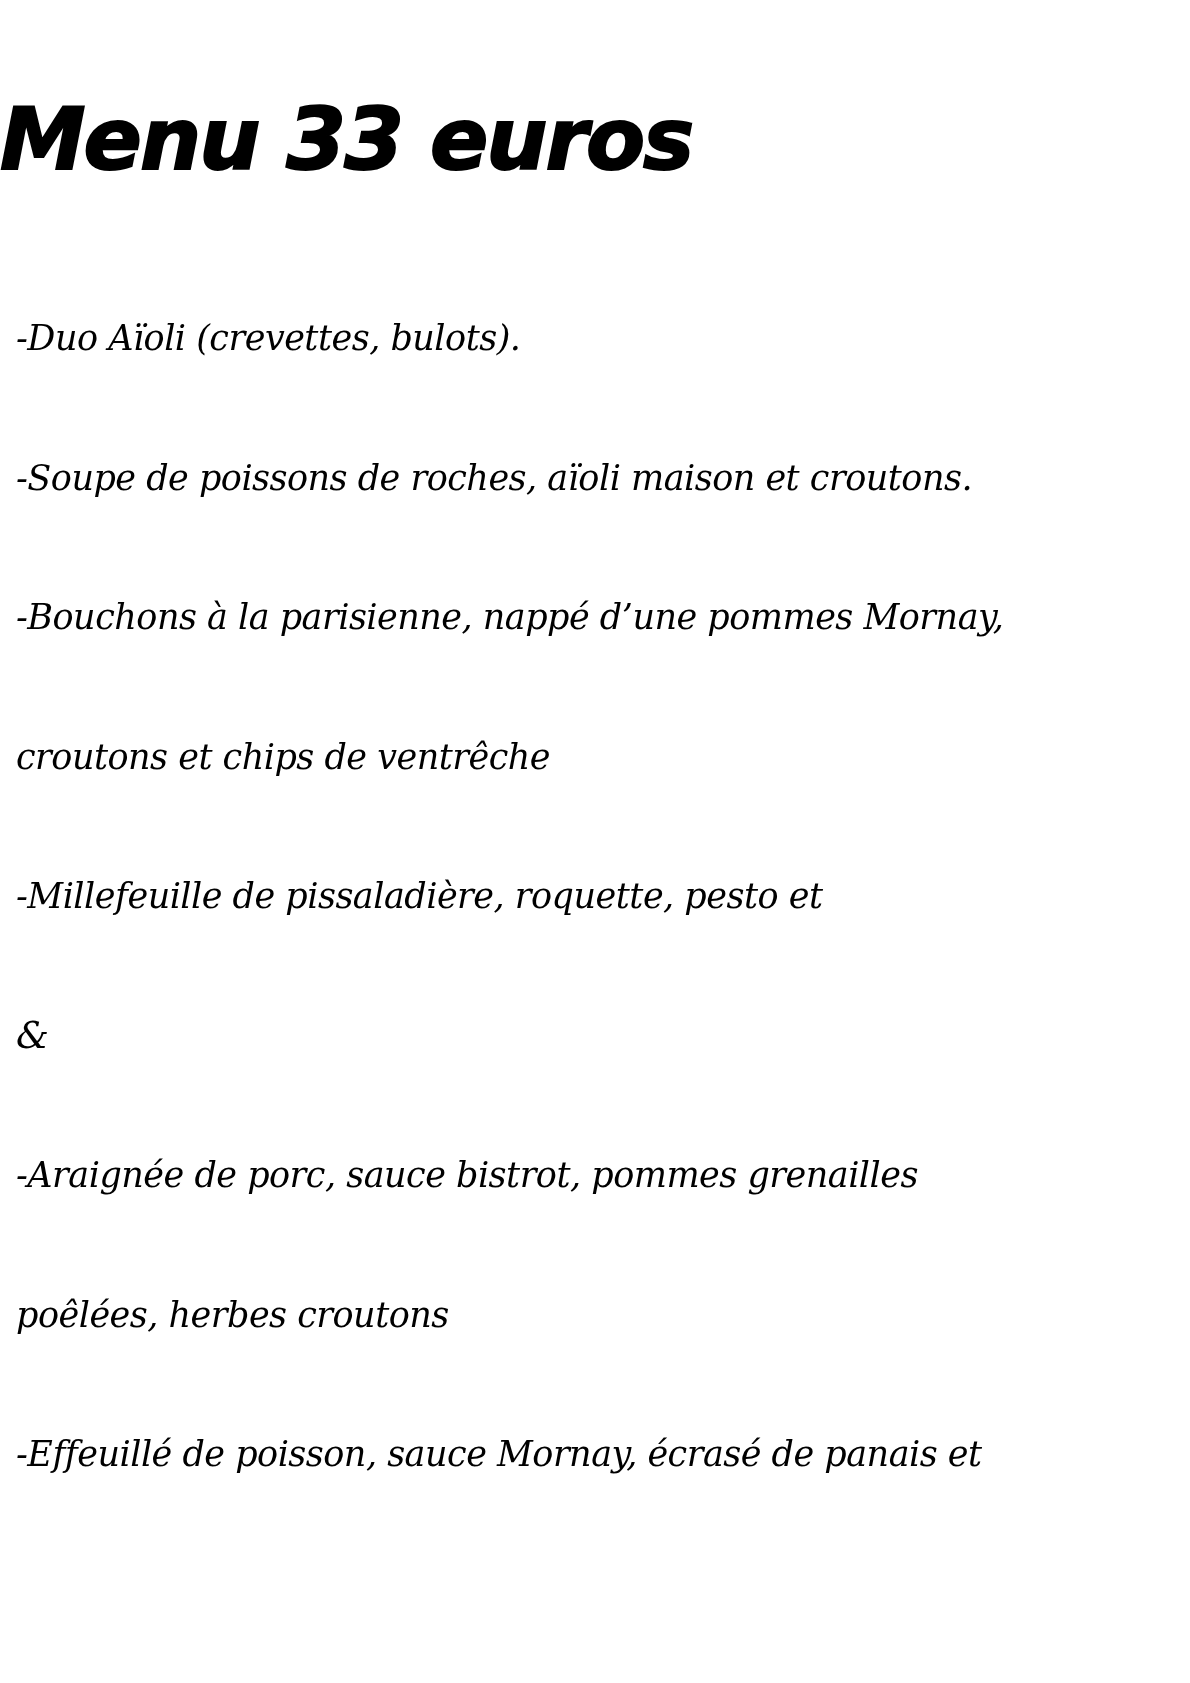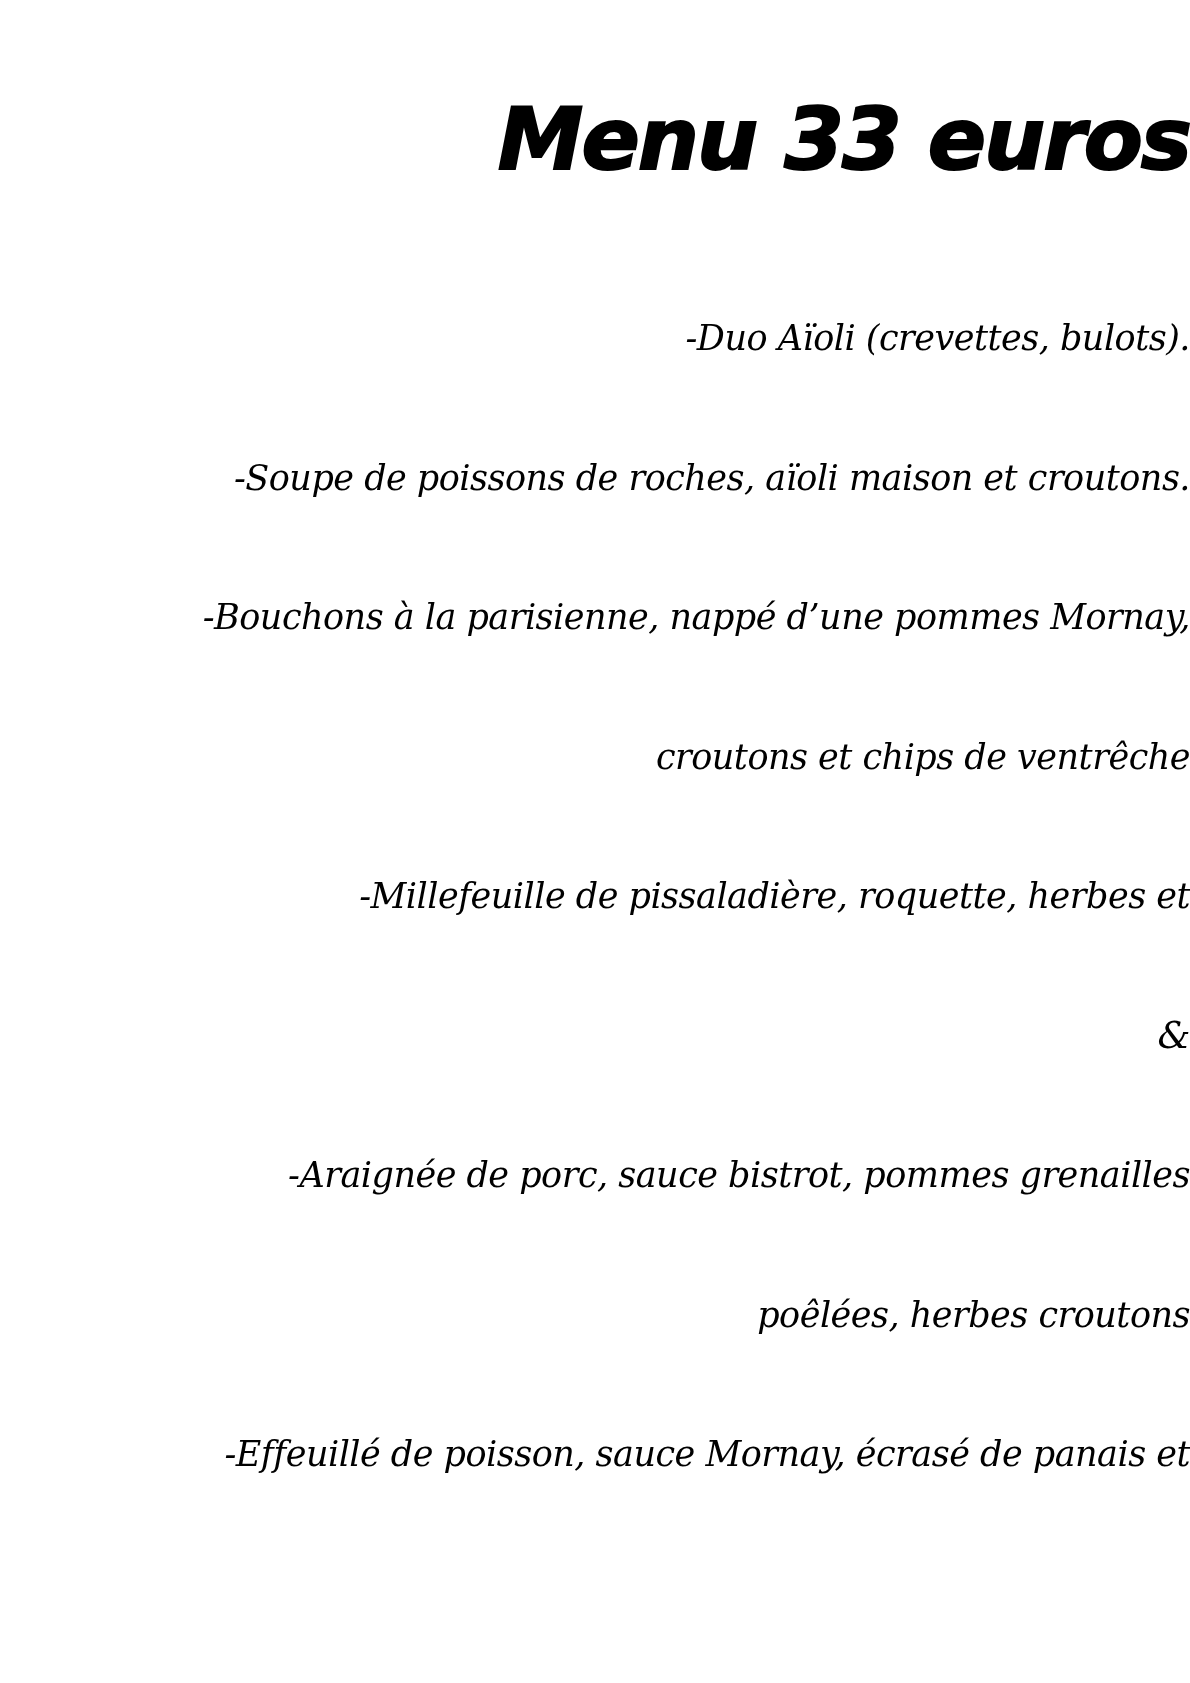--- a/index.html
+++ b/index.html
@@ -8,21 +8,21 @@
     background: #ffffff;
   }
   .page {
     position: relative;
     width: 1190px;
     height: 1507px;
     margin: 0 auto;
     background: #ffffff;
     color: #000000;
     overflow: hidden;
-    text-align: right;
+    text-align: left;
     font-family: "DejaVu Serif", "Liberation Serif", serif;
   }
   
   .brush {
     font-family: "DejaVu Sans", "Liberation Sans", sans-serif;
     font-weight: bold;
     font-style: italic;
     -webkit-text-stroke: 2px #000000;
     letter-spacing: -2px;
     white-space: nowrap;
@@ -36,36 +36,36 @@
   .script-lines {
     font-style: italic;
     letter-spacing: -0.5px;
     white-space: pre-wrap;
   }
   .menu33-lines {
     margin-top: 40px;
     font-size: 35px;
     line-height: 46.5px;
   }
-  .line { white-space: pre-wrap; }
+  .line { white-space: pre-wrap; margin-left: 16px; }
   .sep { font-size: 37px; }
 </style>
 </head>
 <body>
 
 <div class="page">
 
   <div class="brush main-title">Menu 33 euros</div>
 
   <div class="script-lines menu33-lines">
     <div class="line">-Duo Aïoli (crevettes, bulots).</div>
     <div class="line">-Soupe de poissons de roches, aïoli maison et croutons.</div>
     <div class="line">-Bouchons à la parisienne, nappé d’une pommes Mornay,</div>
     <div class="line">croutons et chips de ventrêche</div>
-    <div class="line">-Millefeuille de pissaladière, roquette, herbes et</div>
+    <div class="line">-Millefeuille de pissaladière, roquette, pesto et</div>
     <div class="line sep">&amp;</div>
     <div class="line">-Araignée de porc, sauce bistrot, pommes grenailles</div>
     <div class="line">poêlées, herbes croutons</div>
     <div class="line">-Effeuillé de poisson, sauce Mornay, écrasé de panais et</div>
     
     
     
     
     
     

